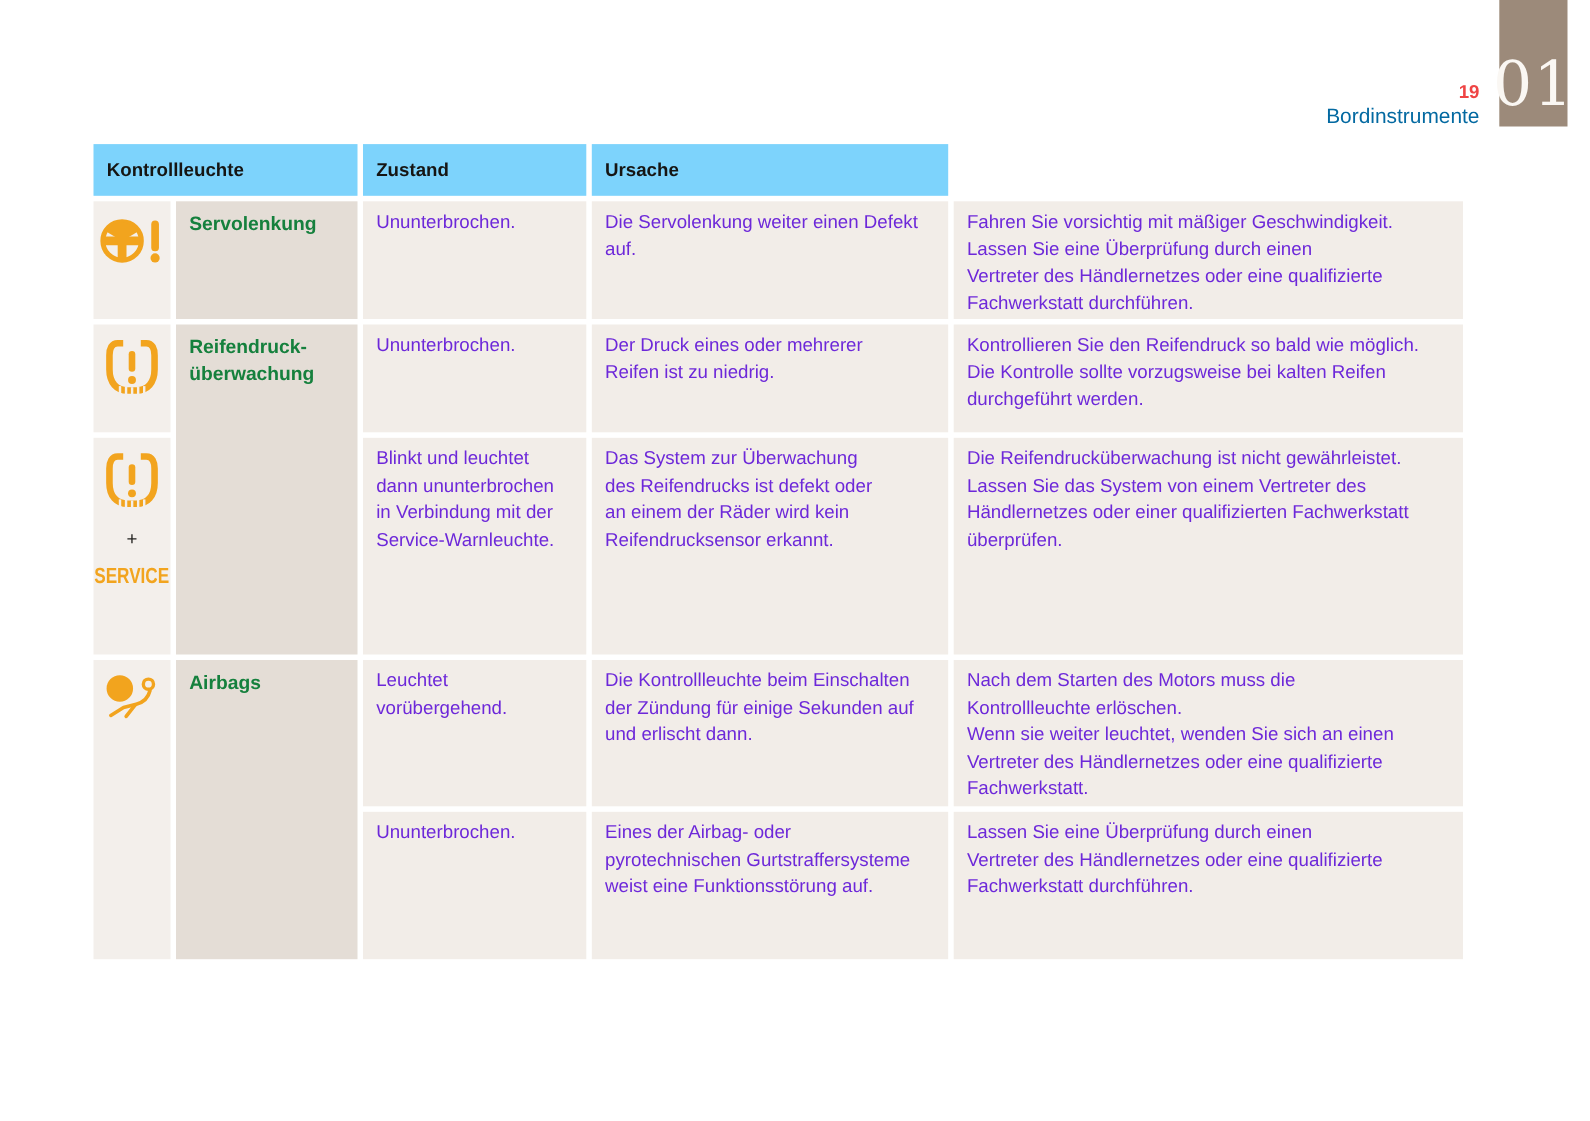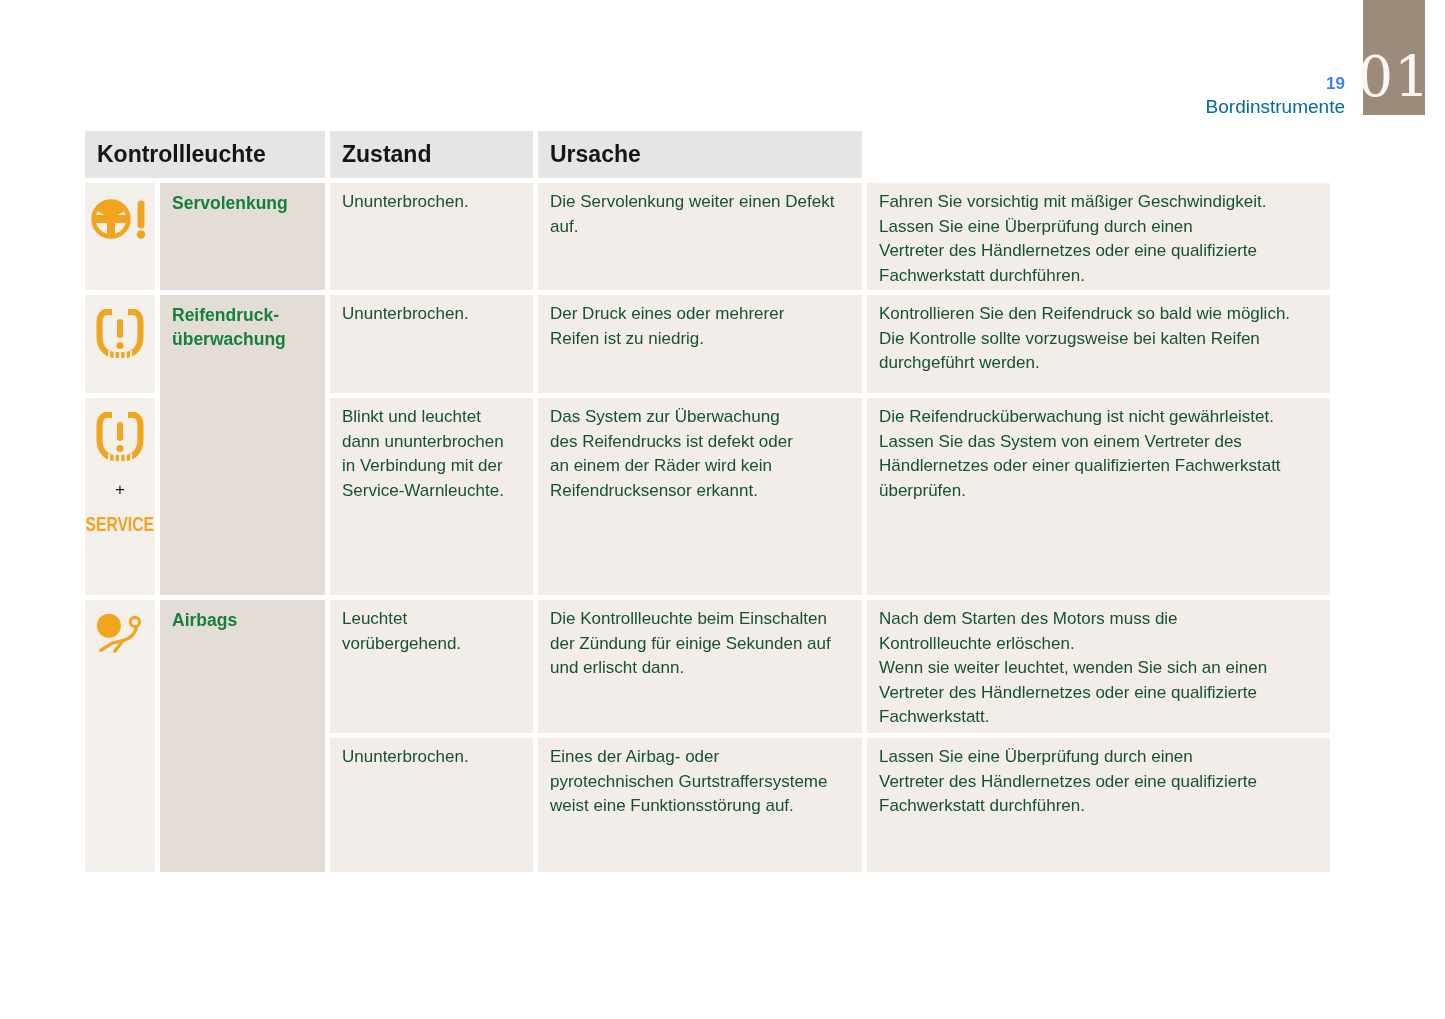--- a/index.html
+++ b/index.html
@@ -4,45 +4,45 @@
 <style>
   html,body{margin:0;padding:0;}
   body{
     width:1445px;height:1019px;position:relative;background:#ffffff;
     font-family:"Liberation Sans", sans-serif;color:#1d1c1a;overflow:hidden;
   }
   
   .page-header{
     position:absolute;top:74px;right:100px;text-align:right;line-height:1.15;
   }
-  .page-number{font-size:17px;font-weight:bold;color:#3b82f6;}
+  .page-number{font-size:17px;font-weight:bold;color:#ef4444;}
   .section-title{font-size:19px;color:#0369a1;margin-top:2px;}
   .chapter-tab{
     position:absolute;top:0;left:1363px;width:62px;height:115px;
     background:#9c8a7a;display:flex;align-items:flex-end;justify-content:center;
   }
   .chapter-tab span{
     font-family:"DejaVu Serif", serif;font-weight:400;font-size:56px;
     color:#faf7f3;line-height:1;padding-bottom:10px;letter-spacing:1px;
   }
   
   .warn-table{
     position:absolute;left:85px;top:131px;
     display:grid;
     grid-template-columns:70px 165px 203px 324px 463px;
     grid-template-rows:47px 107px 98px 197px 133px 134px;
     gap:5px;background:#ffffff;
   }
   .th{
-    background:#e5e5e5;display:flex;align-items:center;
-    padding-left:12px;font-size:23px;font-weight:bold;color:#161513;
+    background:#7dd3fc;display:flex;align-items:center;
+    padding-left:12px;font-size:17px;font-weight:bold;color:#161513;
   }
   .cell{
     background:#f2ede8;padding:7px 12px;font-size:17px;line-height:24.5px;
-    white-space:pre-line;overflow:hidden;color:#14532d;
+    white-space:pre-line;overflow:hidden;color:#6d28d9;
   }
   .name-cell{
     background:#e4ddd6;padding:8px 10px 7px 12px;font-size:17.5px;line-height:24px;
     font-weight:bold;white-space:pre-line;color:#15803d;overflow:hidden;
   }
   .icon-cell{
     background:#f3efeb;display:flex;flex-direction:column;align-items:center;
     padding-top:11px;overflow:hidden;
   }
   .plus-sign{font-size:17px;color:#1d1c1a;margin-top:16px;line-height:1;}

